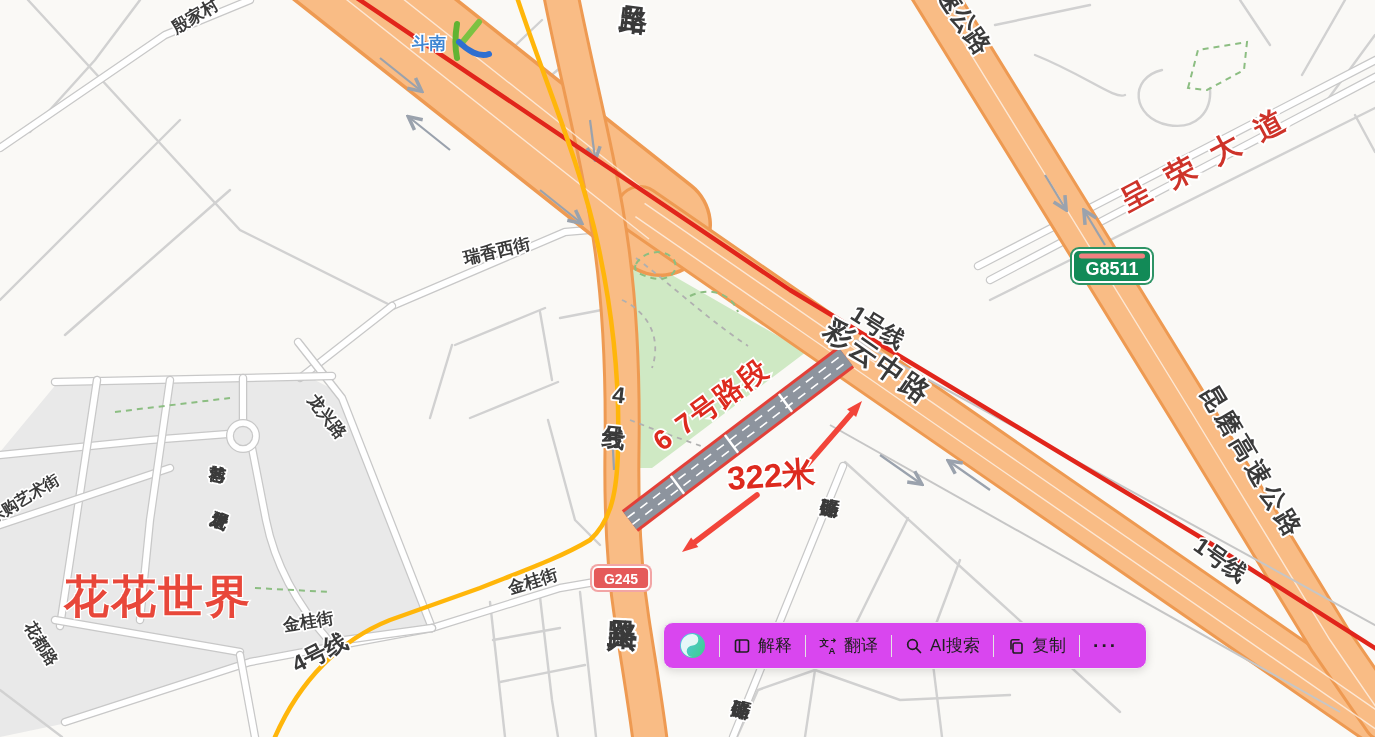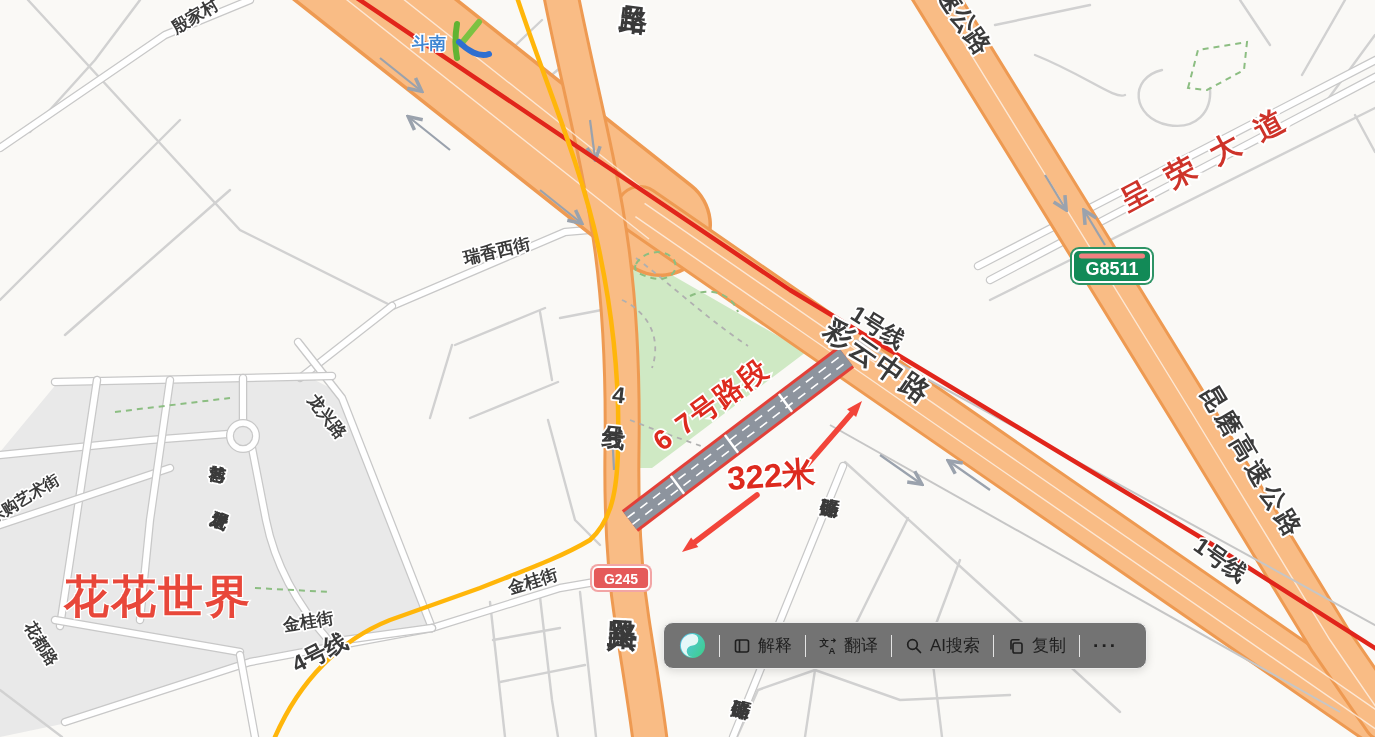--- a/index.html
+++ b/index.html
@@ -26,21 +26,21 @@
   .ofill{stroke:#F9BC85;fill:none;stroke-linecap:round;stroke-linejoin:round;}
   .stripe{stroke:#FFFFFF;stroke-width:1.4;opacity:.65;fill:none;}
   .svc{stroke:#C6C6C6;stroke-width:2;fill:none;}
   .line1{stroke:#E1251B;stroke-width:4.5;fill:none;stroke-linecap:round;stroke-linejoin:round;}
   .line4{stroke:#FFB60A;stroke-width:4.5;fill:none;stroke-linecap:round;stroke-linejoin:round;}
   .gdash{stroke:#8CBE82;stroke-width:2;fill:none;stroke-dasharray:6 5;}
   .grdash{stroke:#B0B0B0;stroke-width:1.8;fill:none;stroke-dasharray:5 5;}
   .garw{stroke:#9AA2AD;stroke-width:2.2;fill:none;}
   
   #ai-toolbar{position:absolute;left:663px;top:622px;width:484px;height:47px;box-sizing:border-box;
-    background:#737373;border:1px solid #ECECEC;border-radius:10px;box-shadow:0 2px 10px rgba(0,0,0,.14);
+    background:#d946ef;border:1px solid #ECECEC;border-radius:10px;box-shadow:0 2px 10px rgba(0,0,0,.14);
     display:flex;align-items:center;padding:0 15px;gap:13px;}
   .tb-btn{display:flex;align-items:center;gap:7px;color:#1F1F1F;font-size:17px;font-weight:500;cursor:pointer;white-space:nowrap;}
   .tb-div{width:1px;height:22px;background:#E4E4E4;flex:none;}
   .tb-ico{display:block;}
   .tb-more{color:#1F1F1F;font-size:19px;font-weight:700;letter-spacing:2px;cursor:pointer;}
 </style>
 </head>
 <body>
 
 <div id="stage">

